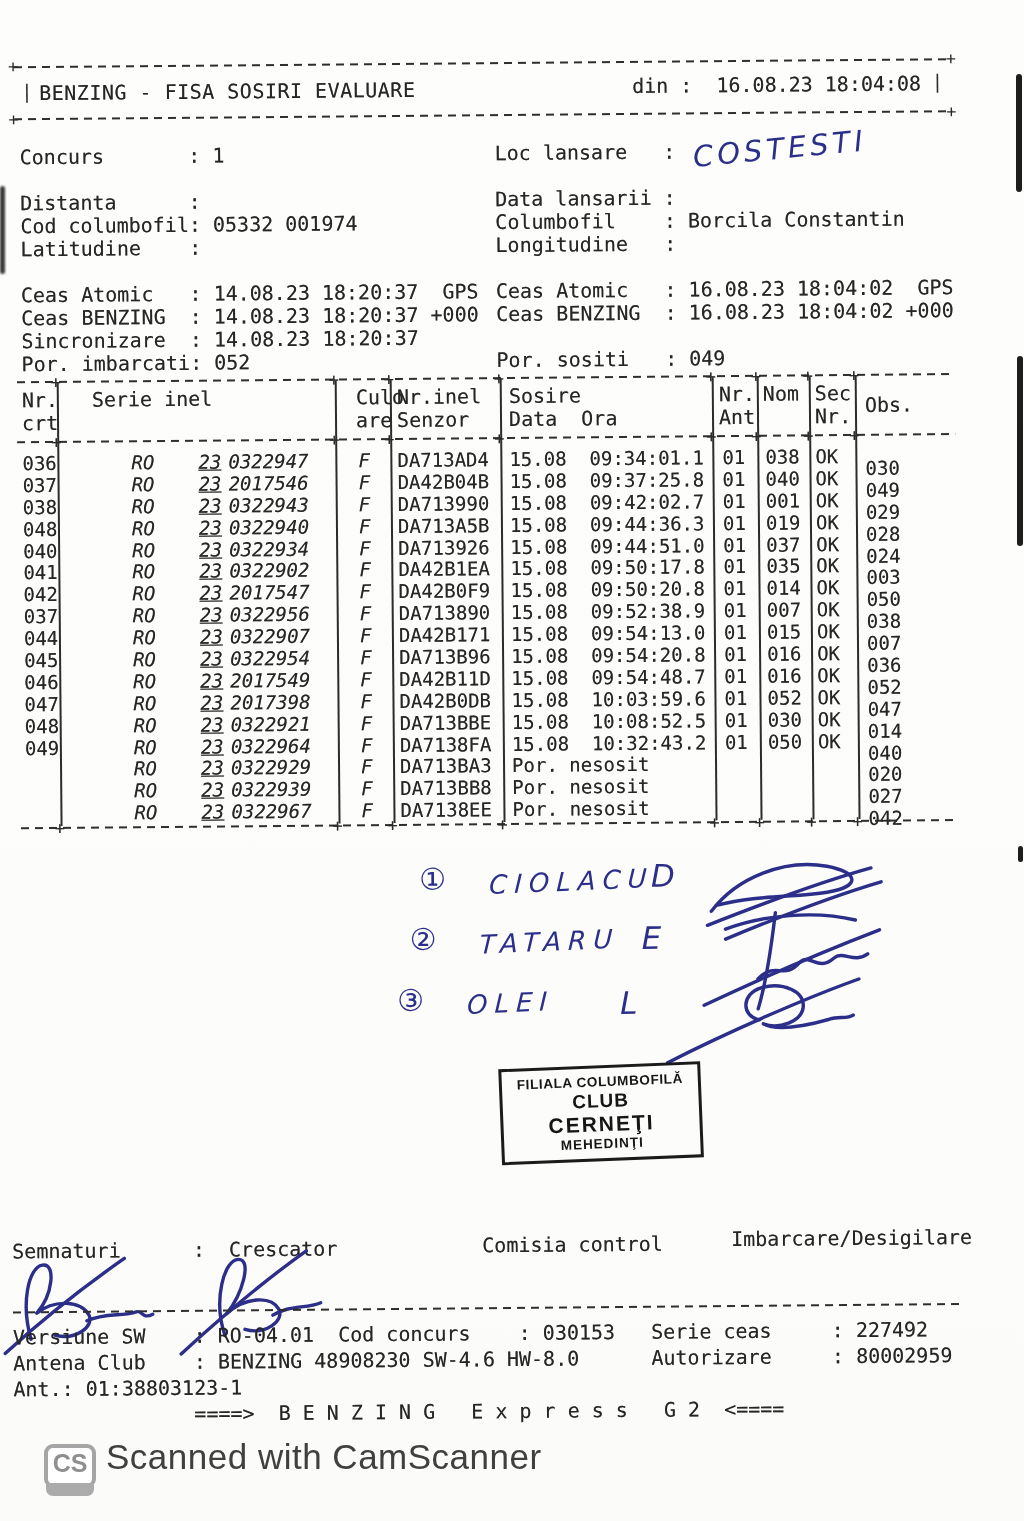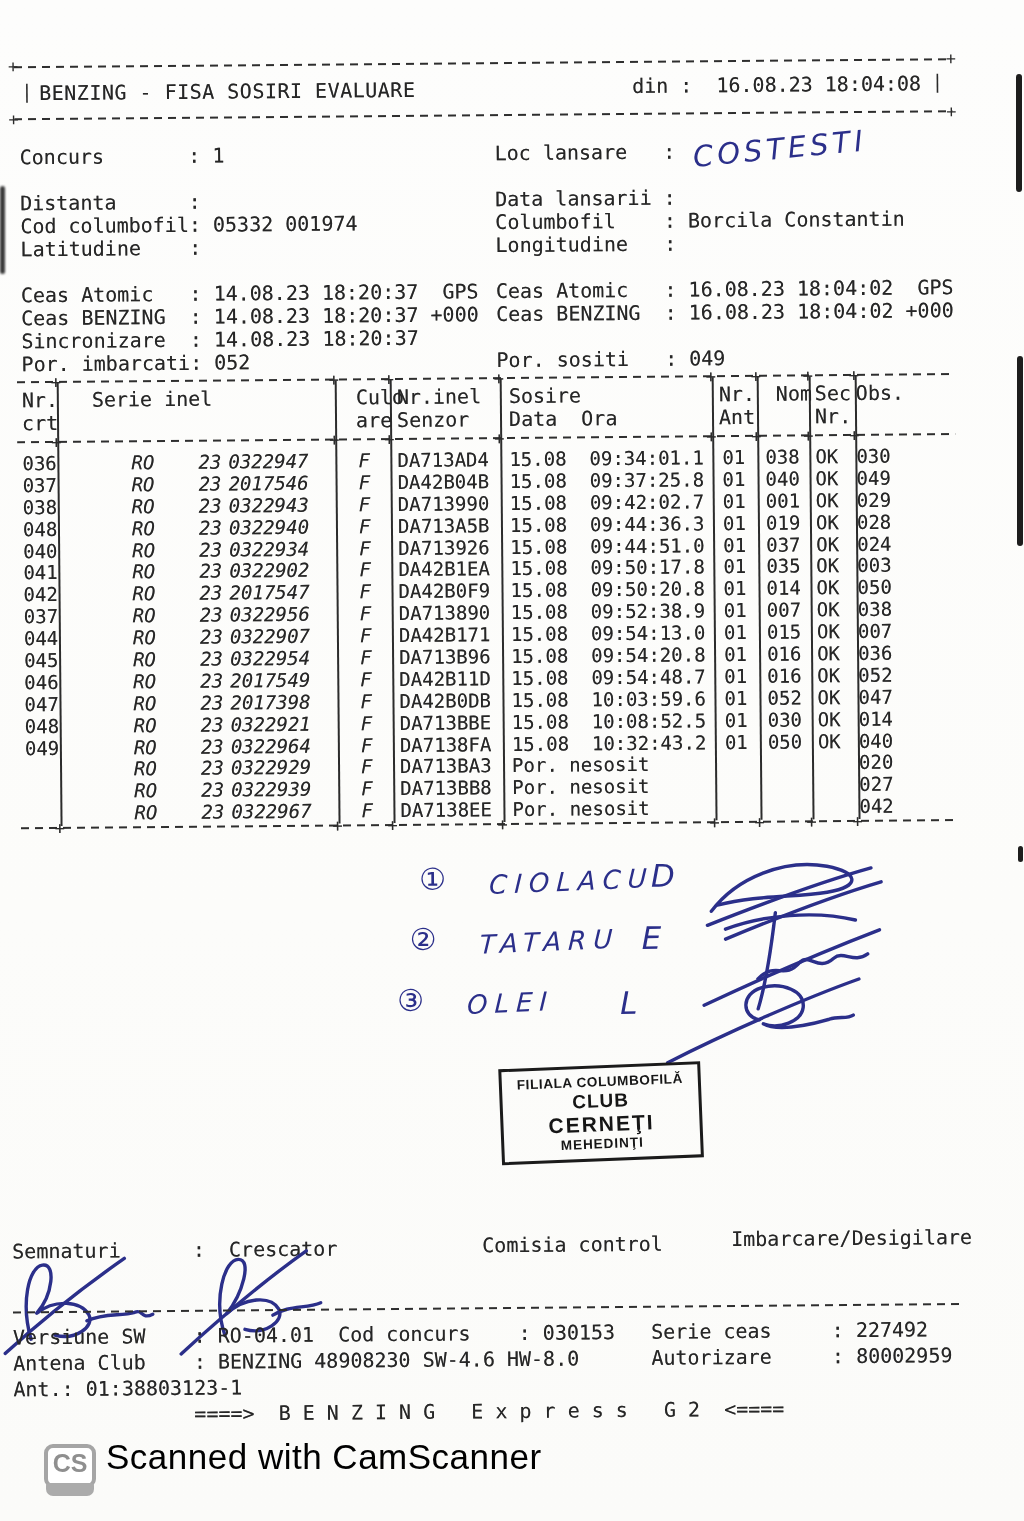--- a/index.html
+++ b/index.html
@@ -47,24 +47,24 @@
   .trow{display:flex;height:21.9px;line-height:21.9px;font-size:19px;}
   .c{display:block;white-space:pre;overflow:visible;}
   .w-nr{width:40px;padding-left:5px;box-sizing:border-box;}
   .w-serie{width:278px;box-sizing:border-box;padding-left:26px;}
   .w-culo{width:55px;box-sizing:border-box;}
   .w-senzor{width:110px;padding-left:7px;box-sizing:border-box;}
   .w-sosire{width:212px;padding-left:9px;box-sizing:border-box;}
   .w-ant{width:45px;padding-left:10px;box-sizing:border-box;}
   .w-nom{width:52px;padding-left:8px;box-sizing:border-box;}
   .w-sec{width:46px;padding-left:6px;box-sizing:border-box;}
-  .w-obs{width:102px;padding-left:1px;box-sizing:border-box;}
+  .w-obs{width:102px;padding-left:10px;box-sizing:border-box;margin-top:12px;}
   .hp1{padding-left:5px;} .hp2{padding-left:35px;} .hp3{padding-left:7px;}
   .sub{display:inline-block;}
-  .s-tara{width:67px;margin-left:48px;} .s-an{width:30px;} .s-inel{width:130px;}
+  .s-tara{width:67px;margin-left:48px;} .s-an{width:30px;text-decoration:underline;} .s-inel{width:130px;}
 
   
   .ann-row{position:absolute;left:0;width:1024px;height:125px;}
   .ann-row .badge{position:absolute;font-size:30px;}
   .ann-row .aname{position:absolute;font-size:26px;font-style:italic;letter-spacing:7px;
                   transform:rotate(-2deg) skewX(-5deg);font-weight:500;}
   .ann-row .alet{position:absolute;font-size:31px;font-style:italic;font-weight:500;}
   .sig{position:absolute;}
   .sig path{fill:none;stroke:#2b2f8a;stroke-width:3.4;stroke-linecap:round;stroke-linejoin:round;}
 
@@ -87,21 +87,21 @@
   
   .cs-bar{position:absolute;left:0;top:1430px;width:1024px;height:91px;}
   .cs-badge{position:absolute;left:44px;top:14px;width:52px;height:52px;}
   .cs-box{position:absolute;left:0;top:0;width:44px;height:36px;border:4px solid #a5a5a5;
           border-radius:9px;background:#fff;}
   .cs-letters{position:absolute;left:0;top:5px;width:52px;text-align:center;font-family:"Liberation Sans",sans-serif;
           font-weight:bold;font-size:25px;color:#8f8f8f;letter-spacing:0px;}
   .cs-strip{position:absolute;left:2px;bottom:0px;width:48px;height:13px;background:#ababab;
           border-radius:3px 3px 7px 7px;}
   .cs-text{position:absolute;left:106px;top:7px;font-family:"Liberation Sans",sans-serif;
-          font-size:35px;color:#000000;letter-spacing:.5px;}
+          font-size:35px;color:#404040;letter-spacing:.5px;}
 
   
   .edge{position:absolute;background:#1d1d1d;border-radius:3px;}
   .e-r1{left:1016px;top:74px;width:6px;height:118px;}
   .e-r2{left:1017px;top:356px;width:6px;height:190px;}
   .e-r3{left:1018px;top:846px;width:5px;height:16px;}
   .e-l1{left:0;top:186px;width:5px;height:88px;background:#3a3a3a;filter:blur(1px);}
 </style>
 </head>
 <body>
@@ -205,21 +205,21 @@
           <span class="hl">Senzor</span>
         </div>
       <div class="hc w-sosire">
           <span class="hl">Sosire</span>
           <span class="hl pre">Data  Ora</span>
         </div>
       <div class="hc w-ant" style="padding-left:7px">
           <span class="hl">Nr.</span>
           <span class="hl">Ant</span>
         </div>
-      <div class="hc w-nom" style="padding-left:19px">
+      <div class="hc w-nom" style="padding-left:6px">
           <span class="hl">Nom</span>
           <span class="hl"></span>
         </div>
       <div class="hc w-sec">
           <span class="hl">Sec</span>
           <span class="hl">Nr.</span>
         </div>
       <div class="hc w-obs">
           <span class="hl">Obs.</span>
           <span class="hl"></span>

